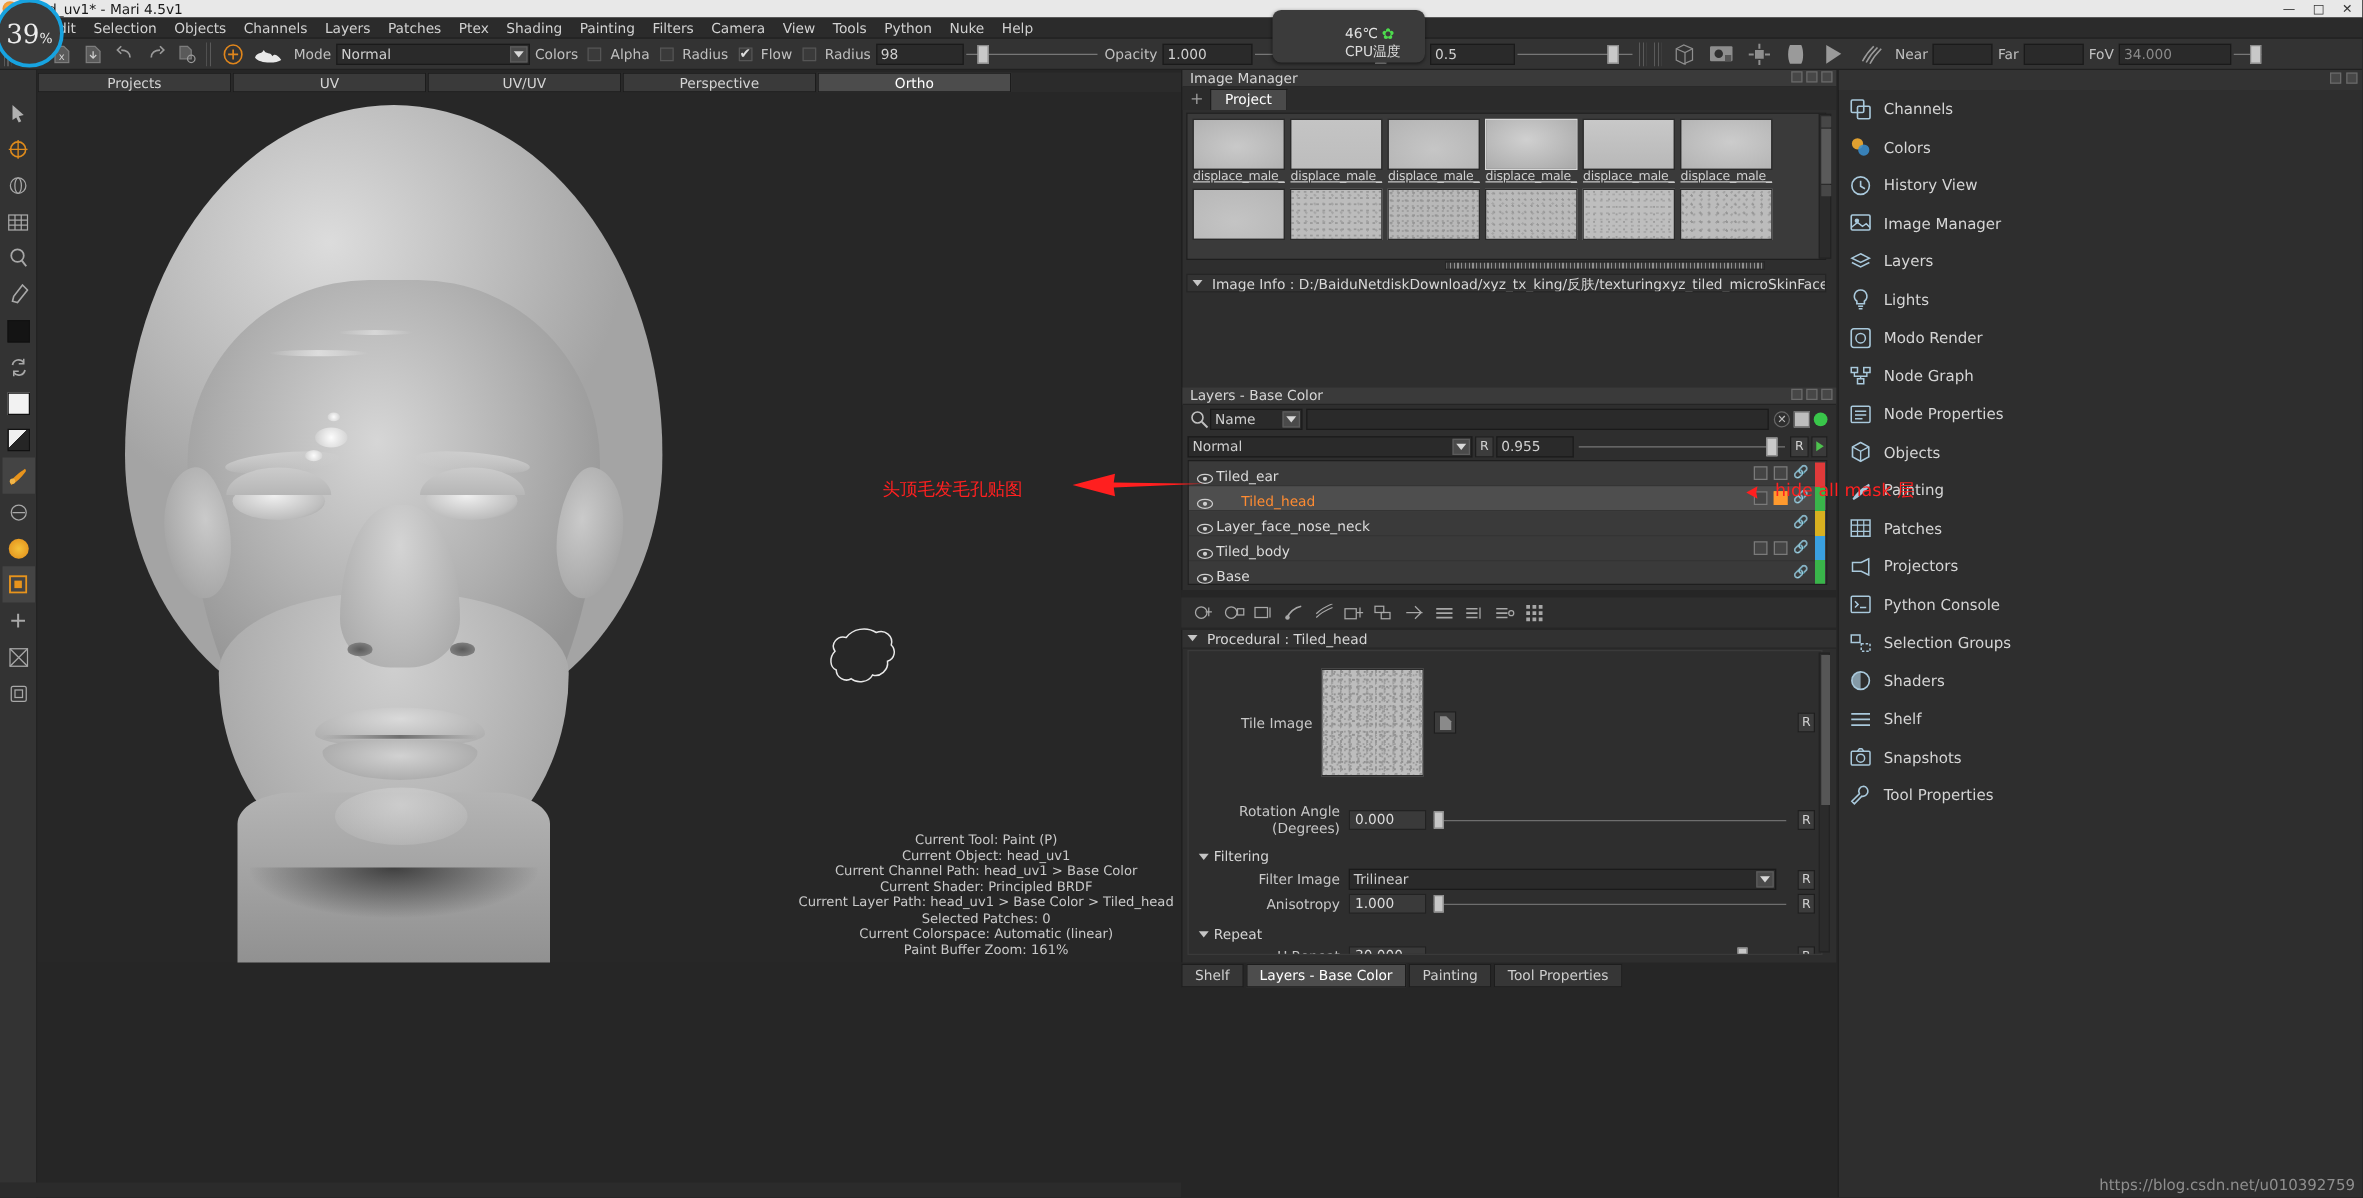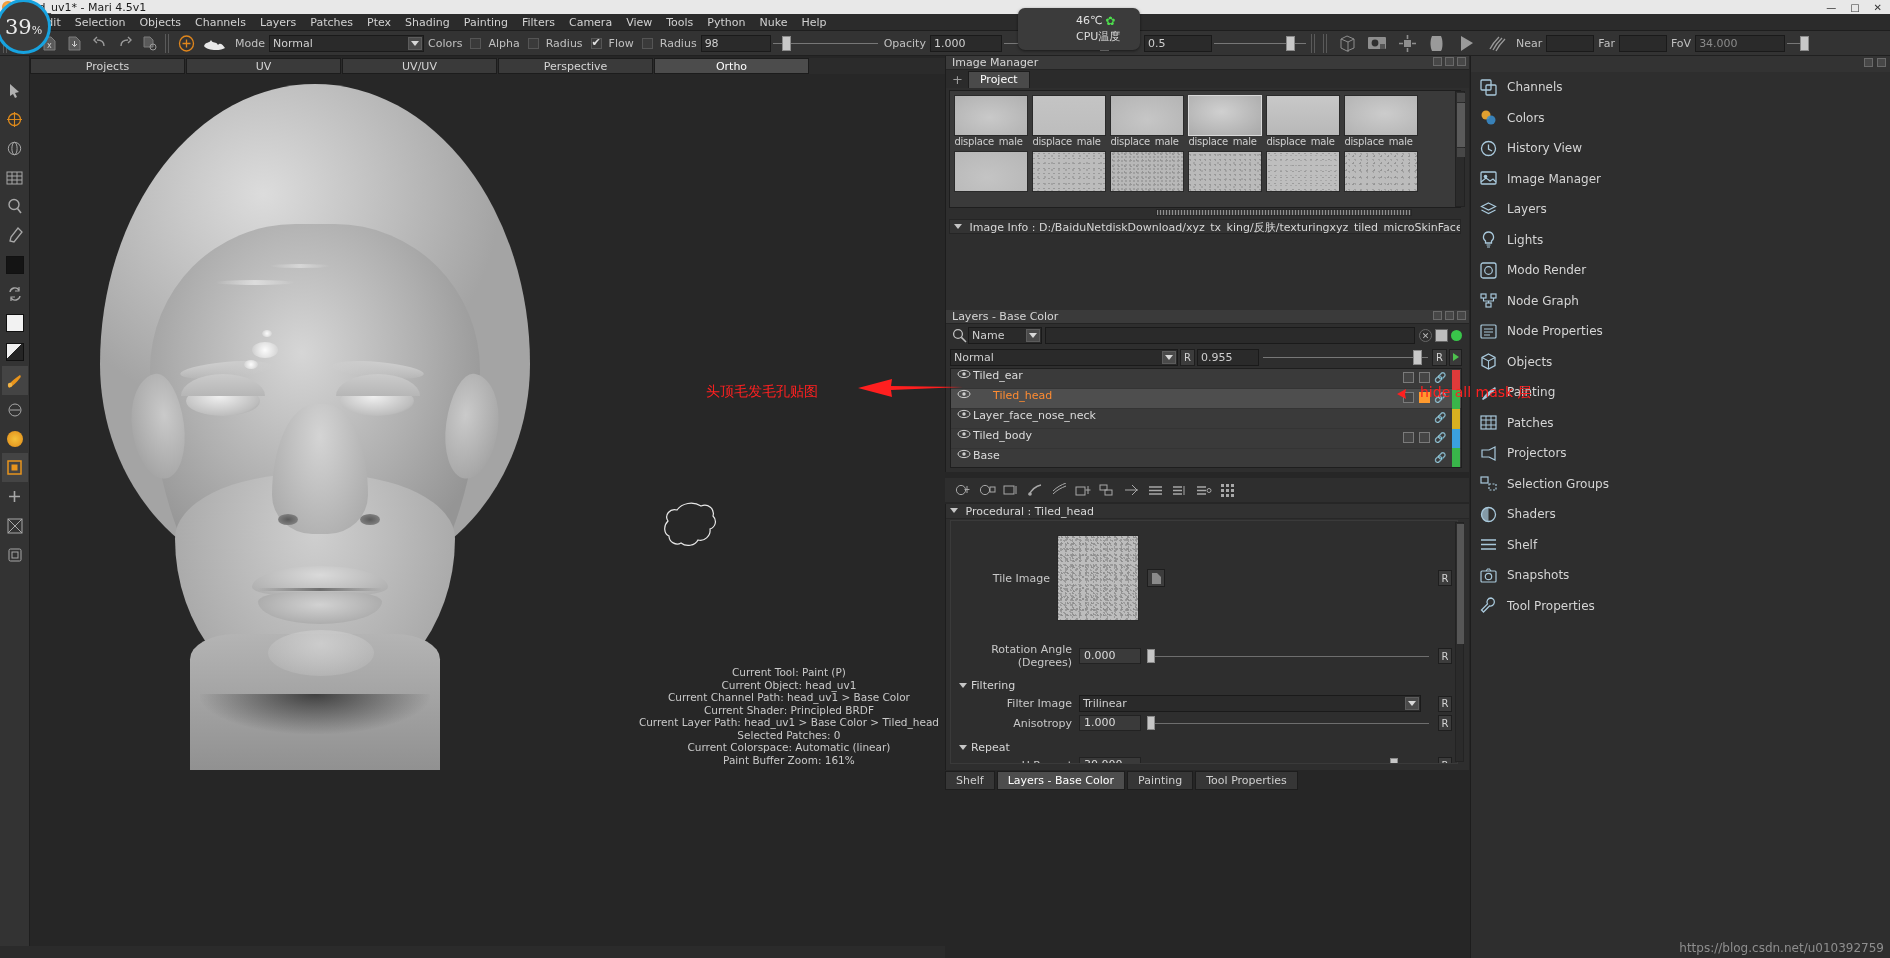--- a/index.html
+++ b/index.html
@@ -93,21 +93,21 @@
   .slider .track { height: 1px; background: #777; width: 100%; }
   .slider .knob {
     position: absolute; width: 9px; height: 15px;
     background: #c8c8c8; border: 1px solid #8a8a8a;
   }
 
   
   #cpu-widget {
     position: absolute; left: 1018px; top: 8px; width: 122px; height: 42px;
     background: #3b3b3b; border-radius: 7px; z-index: 60;
-    display: flex; align-items: center;
+    display: flex; align-items: flex-end;
     box-shadow: 0 1px 3px rgba(0,0,0,.5);
   }
   #cpu-ring {
     position: absolute; left: -4px; top: -1px; width: 55px; height: 55px;
     border-radius: 50%; background: #3b3b3b;
     border: 3px solid #17a3e0; z-index: 61;
     display: flex; align-items: center; justify-content: center;
   }
   #cpu-pct { font-size: 21px; color: #ececec; font-family: "DejaVu Serif", serif; }
   #cpu-pct .small { font-size: 11px; }
@@ -252,21 +252,21 @@
   .tabrow { display: flex; align-items: flex-end; height: 18px; background: #2b2b2b; padding-left: 4px; }
   .tabrow .plus { color: #9c9c9c; font-size: 13px; padding: 0 5px 1px 2px; }
   .tabrow .ptab {
     border: 1px solid #1d1d1d; border-bottom: none; background: #383838;
     color: #d0d0d0; font-size: 11px; padding: 2px 11px 2px; line-height: 12px;
   }
   .tabrow .ptab.active { background: #4a4a4a; color: #fff; }
 
   #img-grid-wrap {
     position: absolute; left: 3px; top: 34px; width: 512px; height: 118px;
-    background: #3a3a3a; border: 1px solid #1e1e1e; overflow: hidden;
+    background: #3a3a3a; border: 1px solid #1e1e1e; overflow: hidden; text-decoration: underline;
   }
   .img-row { display: flex; gap: 4px; padding: 4px 0 0 4px; }
   .img-cell { width: 74px; }
   .img-thumb {
     width: 74px; height: 41px; border: 1px solid #2a2a2a;
     background: #b8b8b8;
   }
   .img-cell.sel .img-thumb { border: 1px solid #d8d8d8; }
   .img-name {
     font-size: 10px; color: #cfcfcf; white-space: nowrap; overflow: hidden;
@@ -358,21 +358,21 @@
   .playbtn { width: 13px; height: 17px; border: 1px solid #1e1e1e; background: #3a3a3a;
     display:flex; align-items:center; justify-content:center; }
   .playbtn::after { content:""; border-top:4px solid transparent; border-bottom:4px solid transparent;
     border-left:6px solid #4ec24e; }
 
   #lay-list {
     position: absolute; left: 4px; top: 58px; width: 512px; height: 100px;
     background: #3a3a3a; border: 1px solid #1e1e1e; overflow: hidden;
   }
   .lrow {
-    height: 20px; display: flex; align-items: flex-start; position: relative;
+    height: 20px; display: flex; align-items: flex-end; position: relative;
     border-bottom: 1px solid #343434; padding-left: 4px;
   }
   .lrow.sel { background: #4e4e4e; }
   .lrow .vis {
     width: 18px; display: flex; align-items: center; justify-content: center; color: #d0d0d0;
   }
   .lrow .lname { font-size: 11px; color: #dcdcdc; white-space: nowrap; }
   .lrow.sel .lname { color: #ff8c32; margin-left: 20px; }
   .lrow .ricons {
     position: absolute; right: 14px; top: 3px; display: flex; gap: 5px; align-items: center;
@@ -1317,20 +1317,29 @@
           <span class="pico">
             <svg width="17" height="15" viewBox="0 0 17 15">
               <path d="M2 4h7l6-3v13l-6-3H2z" fill="none" stroke="currentColor" stroke-width="1.2"></path>
             </svg>
           </span>
           <span>Projectors</span>
         </div>
         <div class="prow-item">
           <span class="pico">
             <svg width="17" height="15" viewBox="0 0 17 15">
+              <rect x="1" y="1" width="15" height="13" rx="1" fill="none" stroke="currentColor" stroke-width="1.2"></rect>
+              <path d="M4 5l2.5 2.5L4 10M8 10h5" stroke="currentColor" fill="none" stroke-width="1.2"></path>
+            </svg>
+          </span>
+          <span>Python Console</span>
+        </div>
+        <div class="prow-item">
+          <span class="pico">
+            <svg width="17" height="15" viewBox="0 0 17 15">
               <rect x="1" y="1" width="7" height="6" fill="none" stroke="currentColor" stroke-width="1.2"></rect>
               <rect x="9" y="8" width="7" height="6" fill="none" stroke="currentColor" stroke-width="1.2" stroke-dasharray="2 1.5"></rect>
             </svg>
           </span>
           <span>Selection Groups</span>
         </div>
         <div class="prow-item">
           <span class="pico">
             <svg width="17" height="17" viewBox="0 0 17 17">
               <circle cx="8.5" cy="8.5" r="7" fill="none" stroke="currentColor" stroke-width="1.3"></circle>

